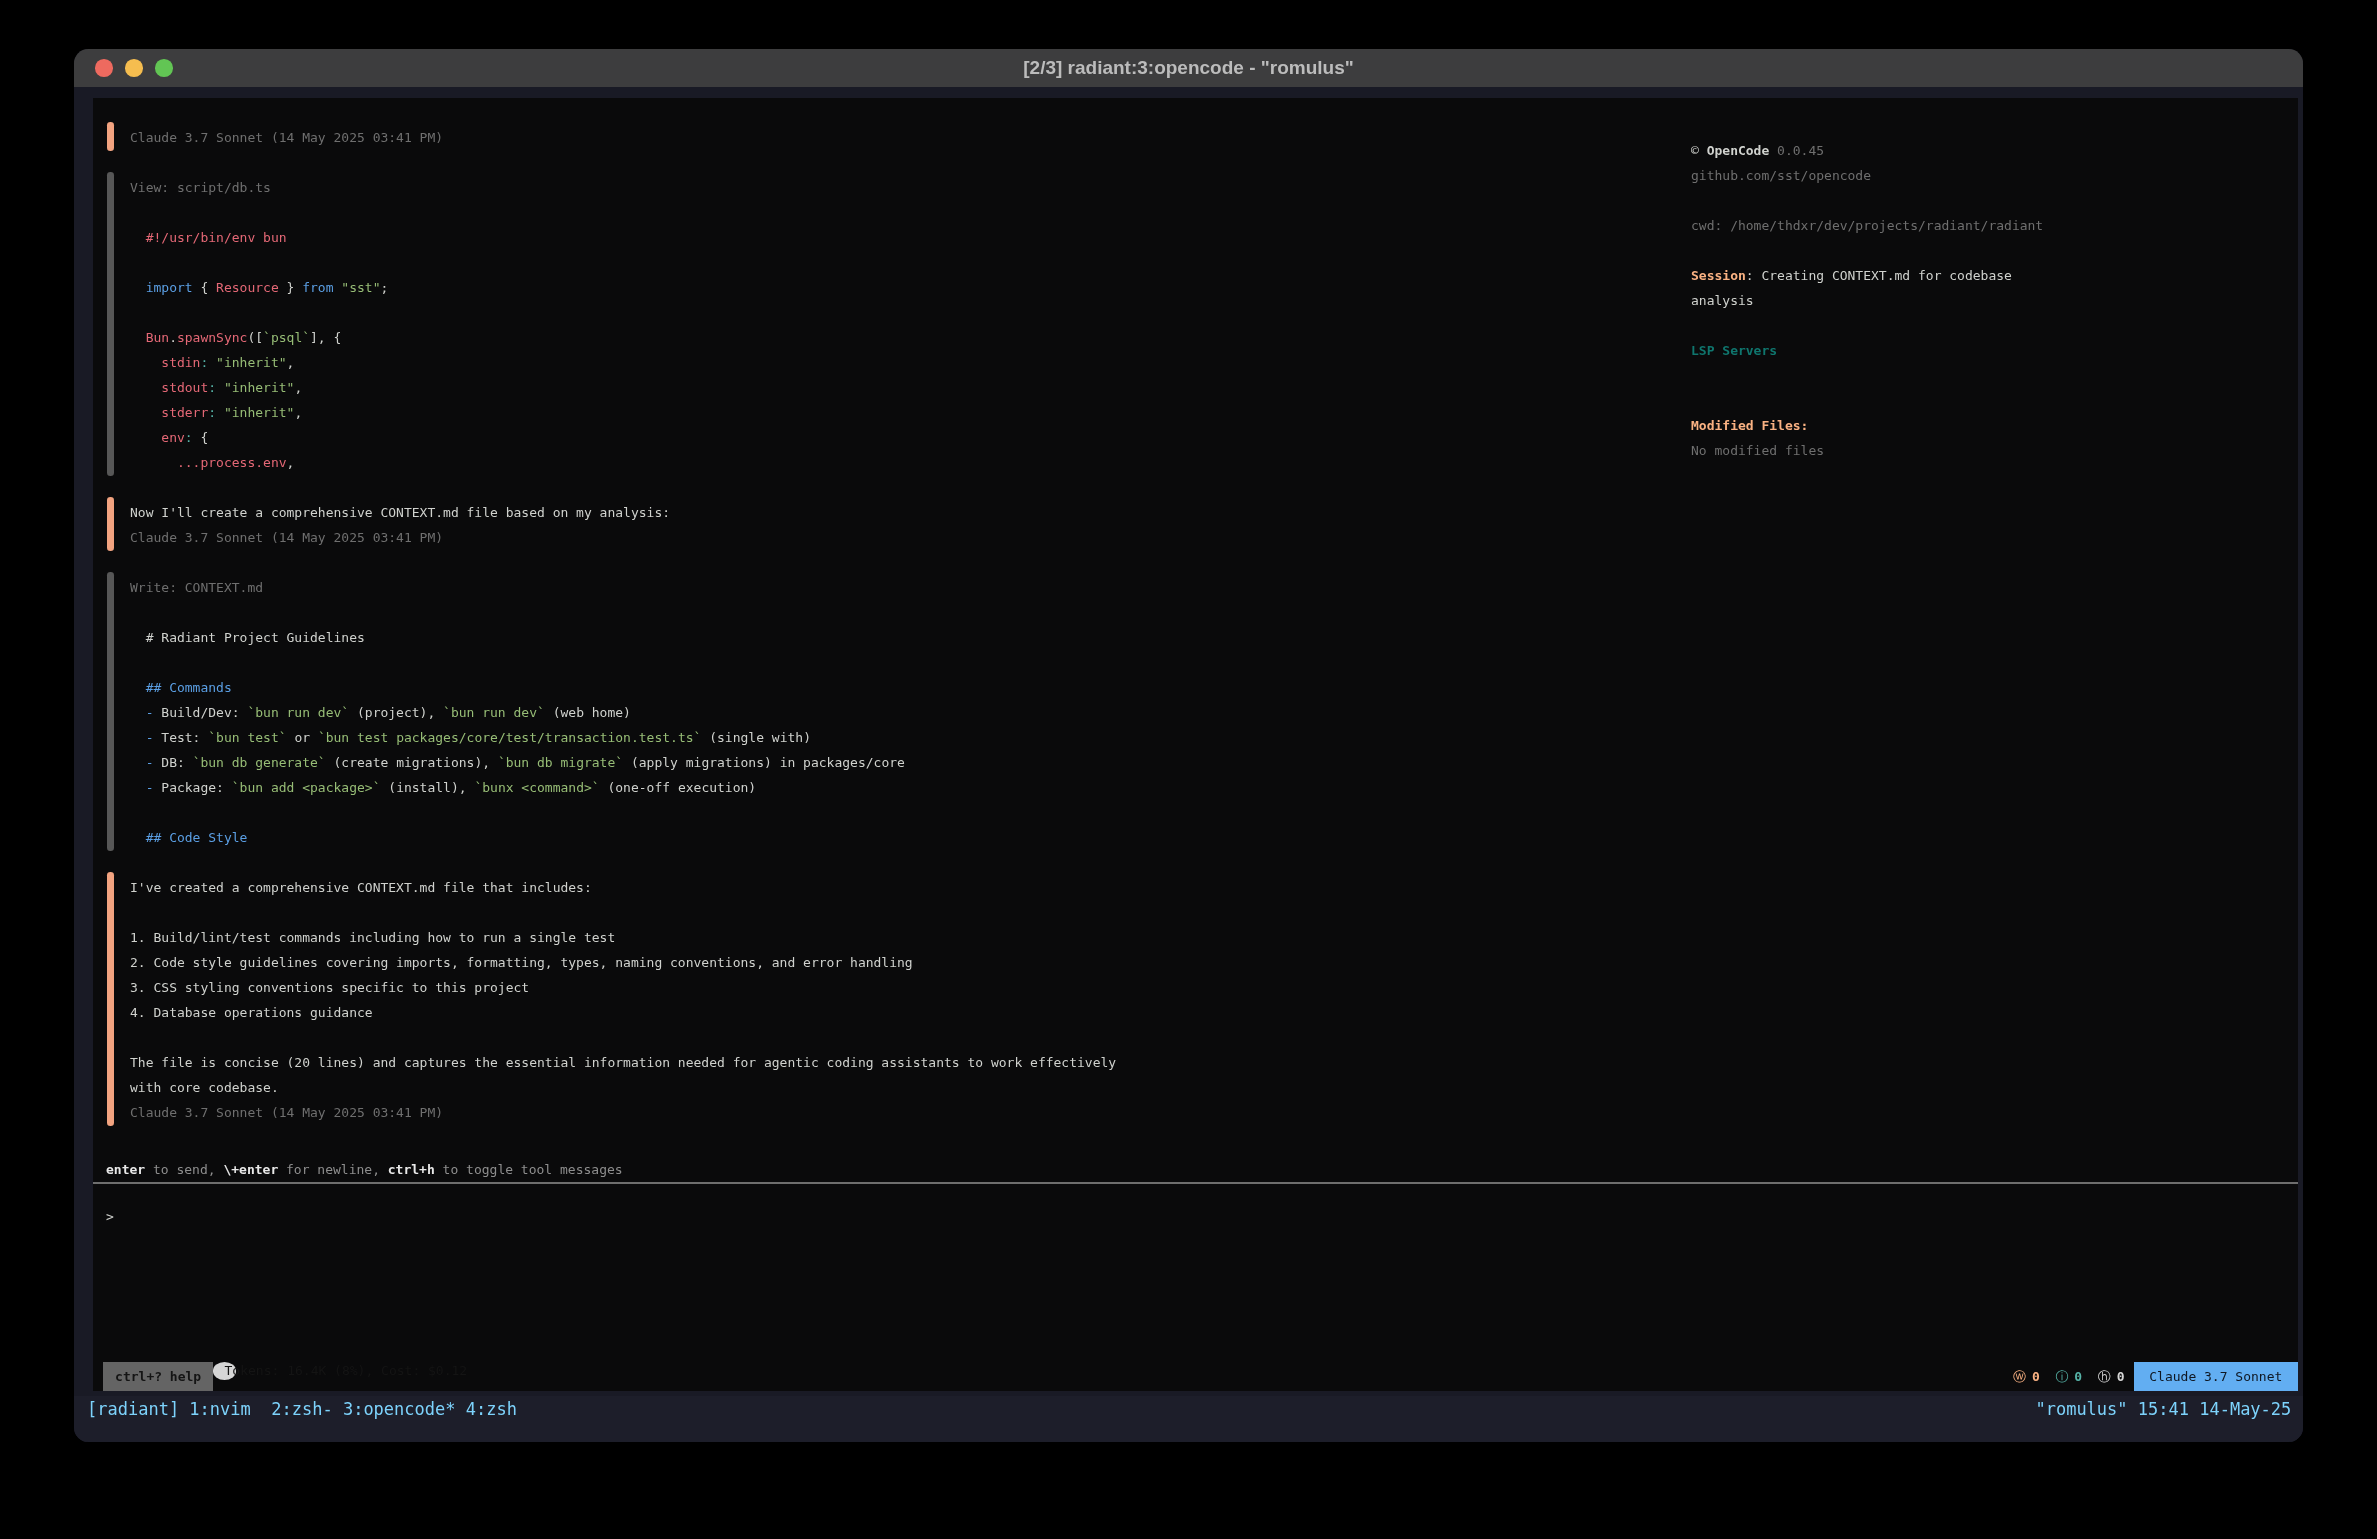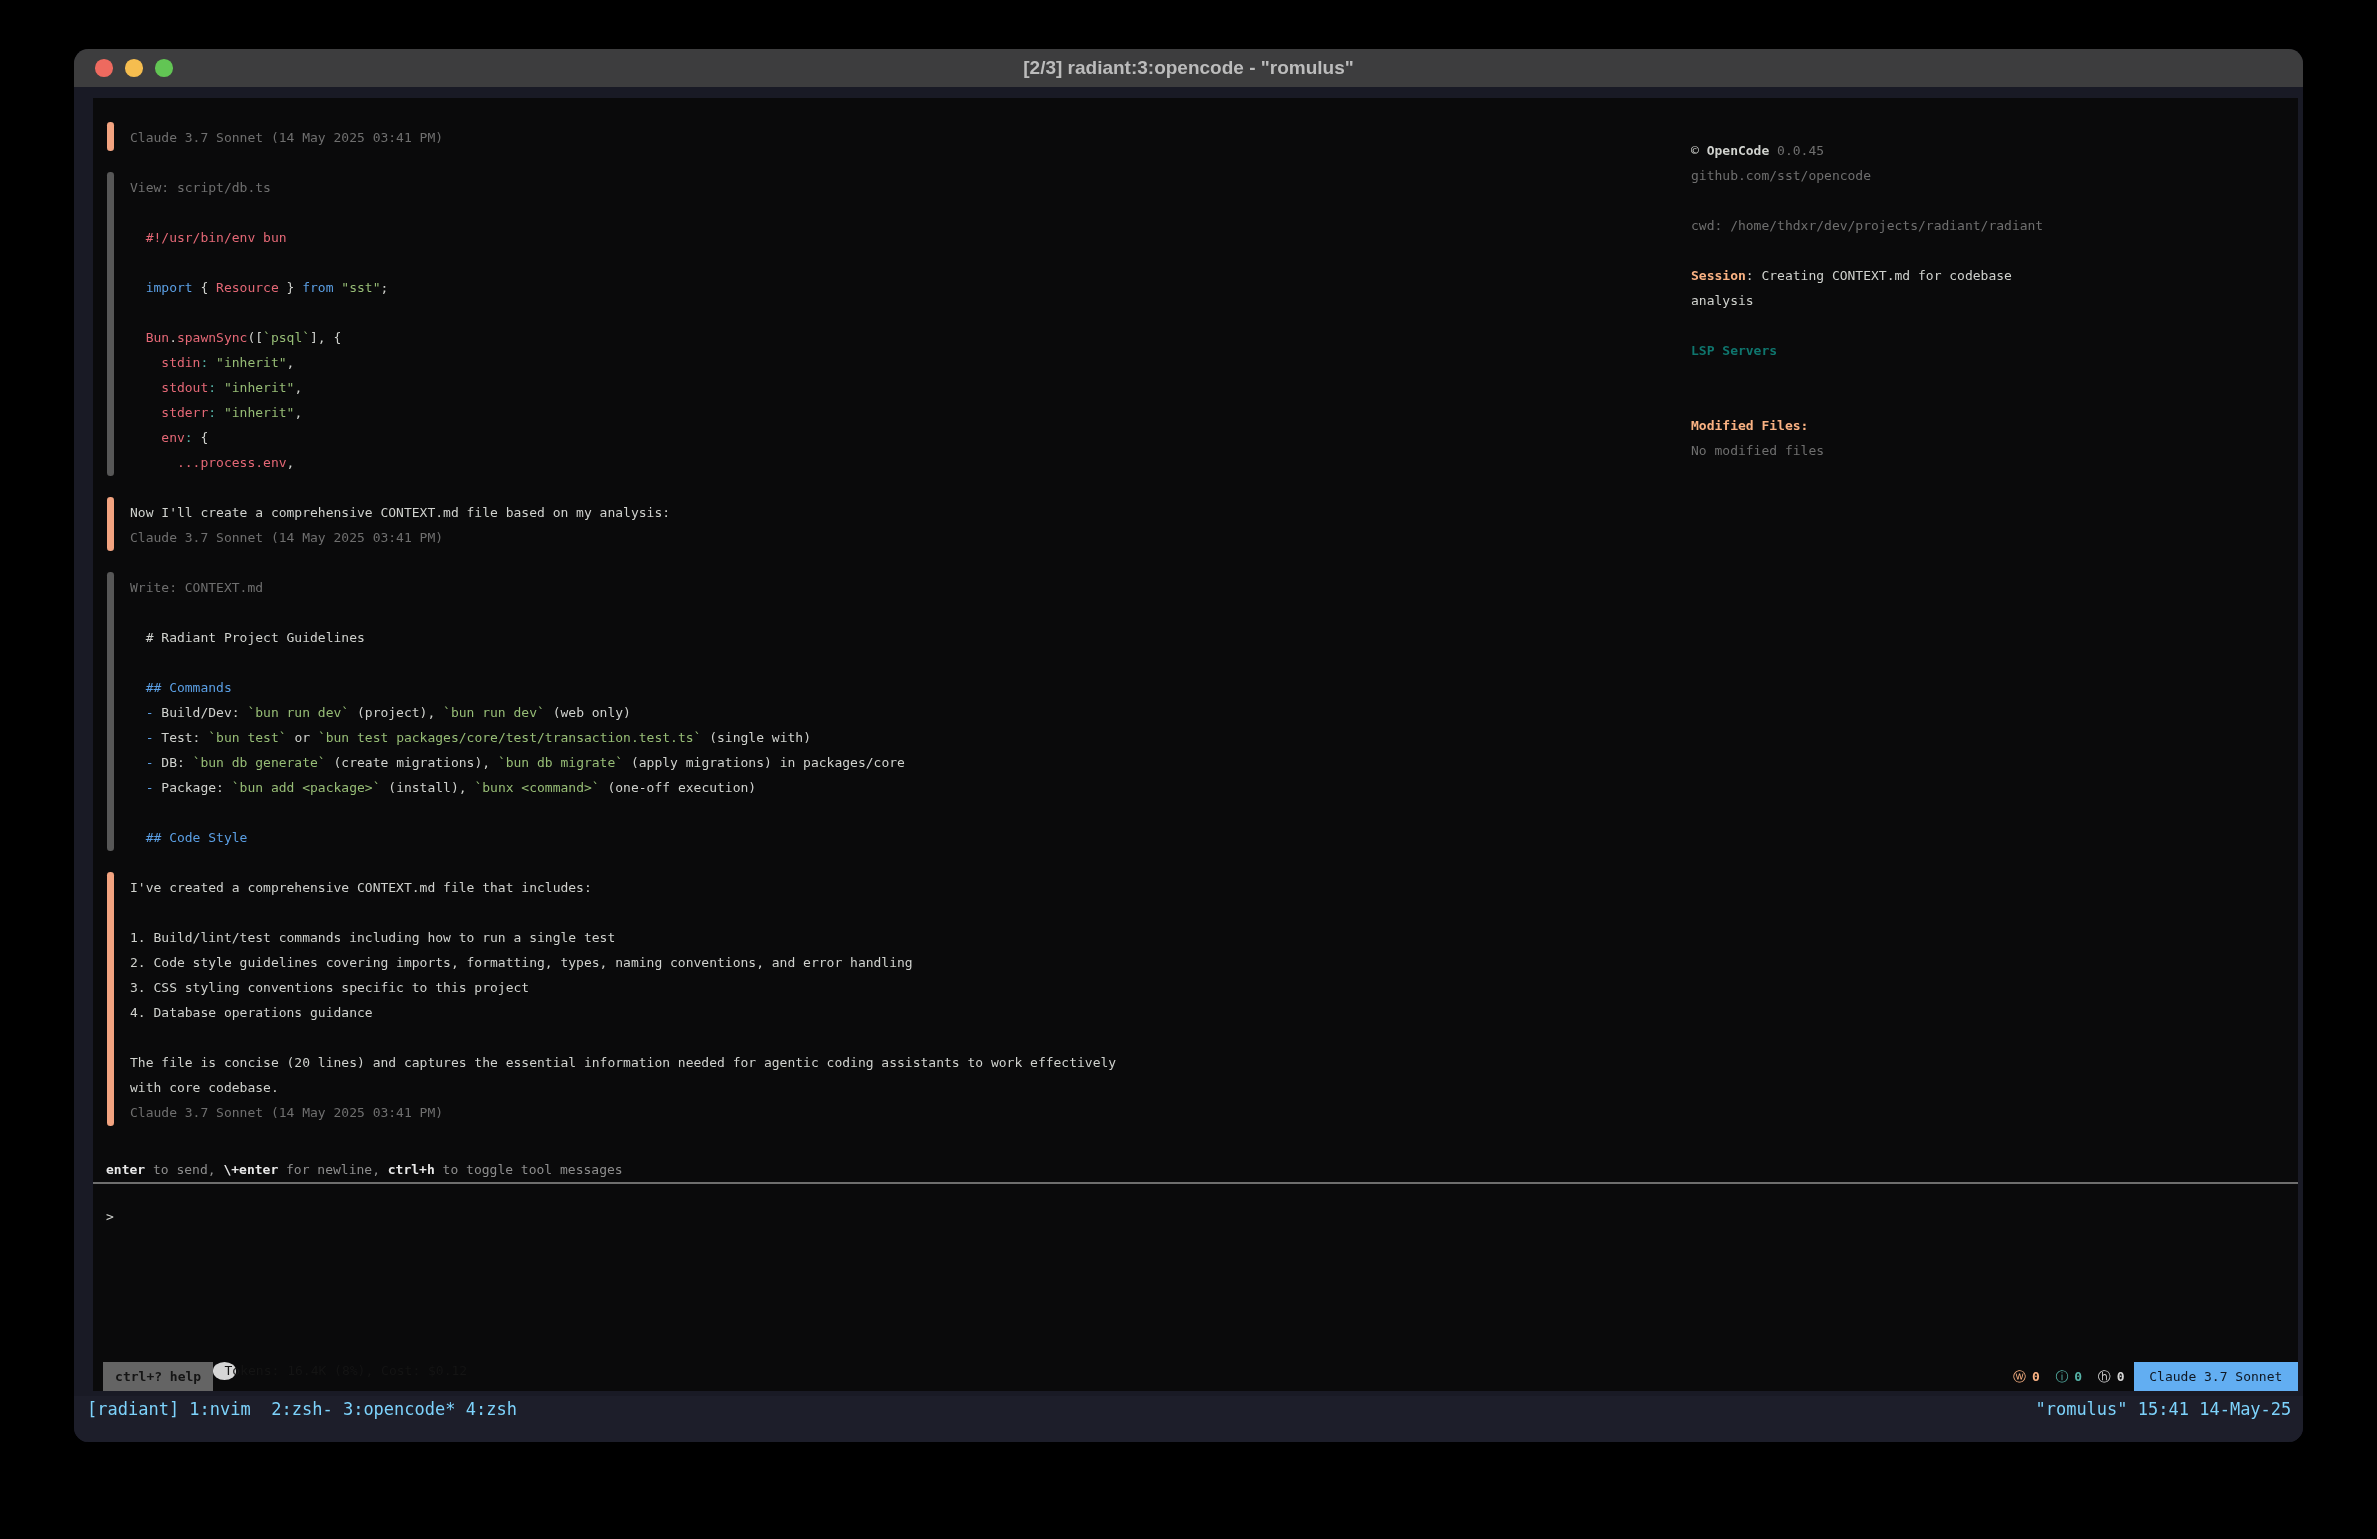--- a/index.html
+++ b/index.html
@@ -96,21 +96,21 @@
               <div class="line"><span>Now I'll create a comprehensive CONTEXT.md file based on my analysis:</span></div>
               <div class="line"><span style="color: rgb(111, 111, 111);">Claude 3.7 Sonnet (14 May 2025 03:41 PM)</span></div>
             </div>
             <div class="block">
               <div class="bar" style="background: rgb(87, 87, 87);"></div>
               <div class="line"><span style="color: rgb(111, 111, 111);">Write: CONTEXT.md</span></div>
               <div class="line"></div>
               <div class="line"><span>  # Radiant Project Guidelines</span></div>
               <div class="line"></div>
               <div class="line"><span>  </span><span style="color: rgb(91, 159, 228);">## Commands</span></div>
-              <div class="line"><span>  </span><span style="color: rgb(91, 159, 228);">-</span><span> Build/Dev: </span><span style="color: rgb(151, 189, 118);">`bun run dev`</span><span> (project), </span><span style="color: rgb(151, 189, 118);">`bun run dev`</span><span> (web only)</span></div>
+              <div class="line"><span>  </span><span style="color: rgb(91, 159, 228);">-</span><span> Build/Dev: </span><span style="color: rgb(151, 189, 118);">`bun run dev`</span><span> (project), </span><span style="color: rgb(151, 189, 118);">`bun run dev`</span><span> (web home)</span></div>
               <div class="line"><span>  </span><span style="color: rgb(91, 159, 228);">-</span><span> Test: </span><span style="color: rgb(151, 189, 118);">`bun test`</span><span> or </span><span style="color: rgb(151, 189, 118);">`bun test packages/core/test/transaction.test.ts`</span><span> (single with)</span></div>
               <div class="line"><span>  </span><span style="color: rgb(91, 159, 228);">-</span><span> DB: </span><span style="color: rgb(151, 189, 118);">`bun db generate`</span><span> (create migrations), </span><span style="color: rgb(151, 189, 118);">`bun db migrate`</span><span> (apply migrations) in packages/core</span></div>
               <div class="line"><span>  </span><span style="color: rgb(91, 159, 228);">-</span><span> Package: </span><span style="color: rgb(151, 189, 118);">`bun add &lt;package&gt;`</span><span> (install), </span><span style="color: rgb(151, 189, 118);">`bunx &lt;command&gt;`</span><span> (one-off execution)</span></div>
               <div class="line"></div>
               <div class="line"><span>  </span><span style="color: rgb(91, 159, 228);">## Code Style</span></div>
             </div>
             <div class="block">
               <div class="bar" style="background: rgb(242, 163, 128);"></div>
               <div class="line"><span>I've created a comprehensive CONTEXT.md file that includes:</span></div>
               <div class="line"></div>

